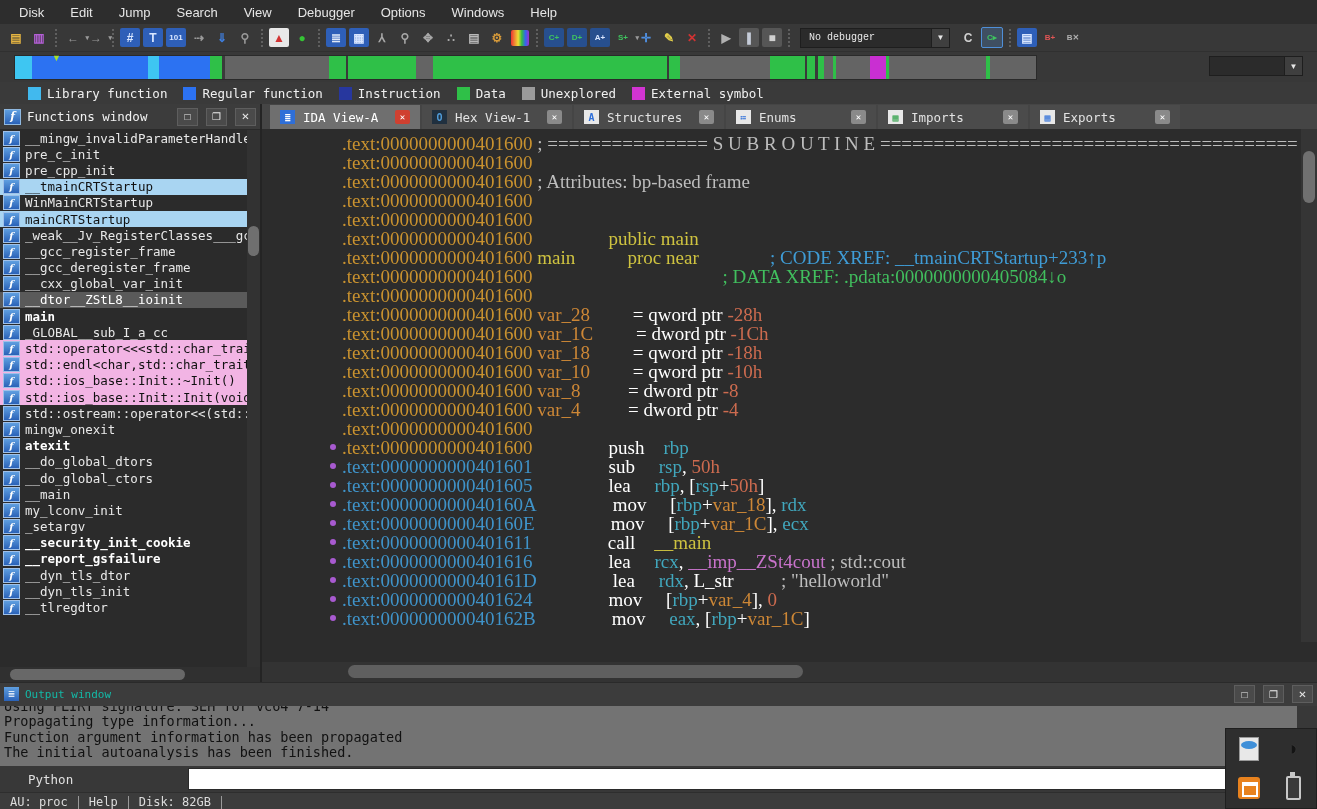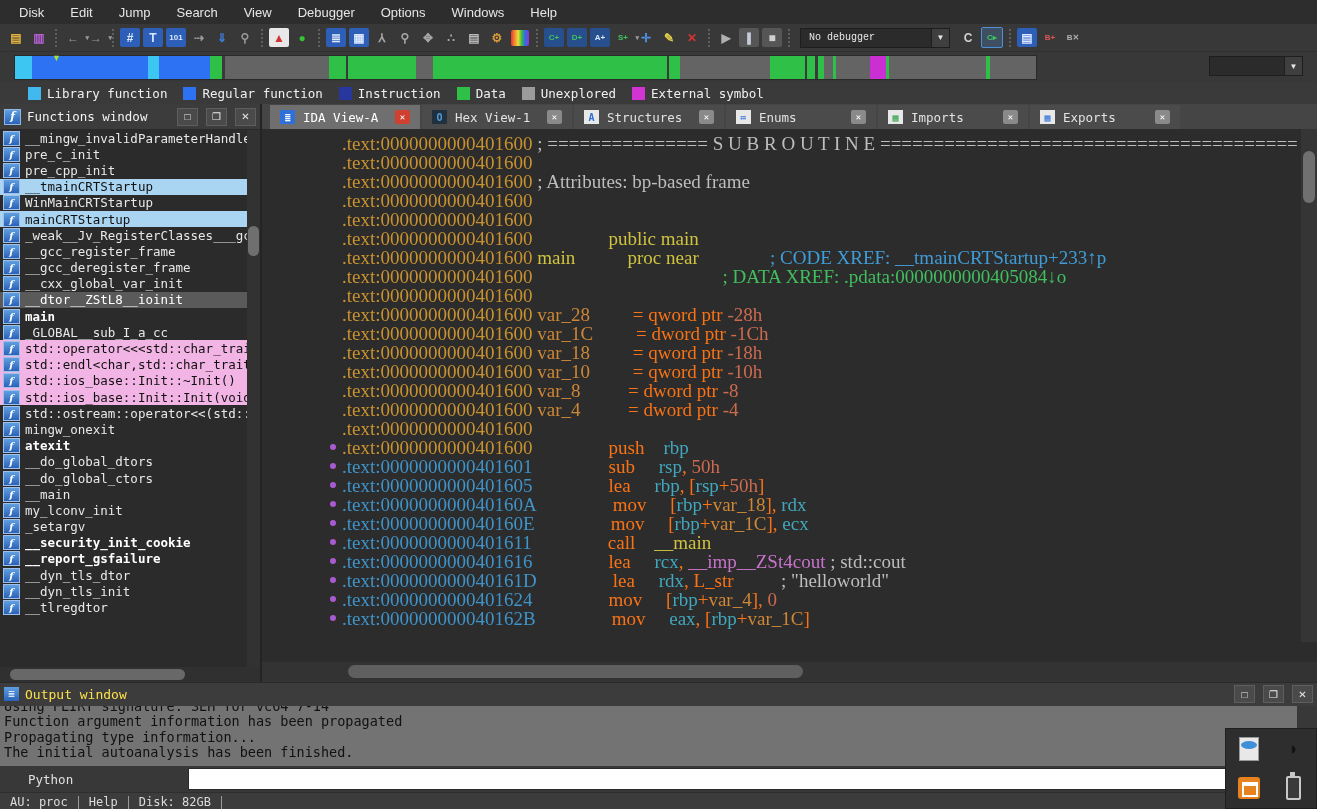--- a/index.html
+++ b/index.html
@@ -73,34 +73,34 @@
   .tab-ico{width:15px;height:14px;display:flex;align-items:center;justify-content:center;font-size:10px;font-weight:bold;flex-shrink:0;}
   .tab .x{width:15px;height:14px;background:#8a8a8a;color:#fff;font-size:9px;display:flex;align-items:center;
           justify-content:center;border-radius:2px;margin-left:auto;}
   .tab.active .x{background:#d04030;}
   #disasm{flex:1;overflow:hidden;padding-top:5px;position:relative;}
   .dline{display:flex;height:19px;line-height:19px;font-family:Liberation Serif, serif;font-size:19px;white-space:pre;}
   .dgut{width:80px;flex-shrink:0;position:relative;}
   .dgut .dot{position:absolute;right:6px;top:6px;width:6px;height:6px;border-radius:50%;background:#a85ad0;}
   .tok-addrcur{color:#c9922f}.tok-addr{color:#3f93c9}.tok-cmt{color:#bdbdbd}.tok-proto{color:#b873c8}
   .tok-name{color:#cfc340}.tok-xrefc{color:#3f9cd6}.tok-xrefd{color:#41bf5e}.tok-num{color:#cd6b4f}
-  .tok-reg{color:#41a7bd}.tok-var{color:#cd8736}.tok-def{color:#f97316}.tok-imp{color:#c873cb}
+  .tok-reg{color:#41a7bd}.tok-var{color:#cd8736}.tok-def{color:#ffffff}.tok-imp{color:#c873cb}
   #ida-vscroll{position:absolute;right:0;top:25px;bottom:40px;width:16px;background:#353535;}
   #ida-vthumb{position:absolute;left:2px;top:22px;width:12px;height:52px;background:#707070;border-radius:6px;}
   #ida-status{height:19px;background:#3e3e3e;border-top:1px solid #2a2a2a;display:flex;align-items:center;
               padding-left:84px;font-family:"DejaVu Sans Mono",monospace;font-size:12px;color:#e8e8e8;}
   #ida-status .seg{padding:0 4px;border-right:1px solid #9a9a9a;}
   #ida-hscroll{height:20px;background:#333;position:relative;}
   #ida-hthumb{position:absolute;left:86px;top:3px;width:455px;height:13px;background:#5f5f5f;border-radius:7px;}
   
   #dock{height:129px;display:flex;flex-direction:column;background:#383838;border-top:1px solid #2a2a2a;}
   #dock-title{height:23px;background:#3c3c3c;display:flex;align-items:center;gap:6px;padding:0 4px;}
   #dock-title .ti{width:15px;height:14px;background:linear-gradient(#5f9fe0,#2a62b8);color:#fff;font-size:9px;
                   display:flex;align-items:center;justify-content:center;}
-  #dock-title .t{flex:1;font-size:13px;color:#fde047;font-family:"DejaVu Sans Mono",monospace;}
+  #dock-title .t{flex:1;font-size:11px;color:#14b8a6;font-family:"DejaVu Sans Mono",monospace;}
   #out-area{height:61px;background:#737373;width:1297px;overflow:hidden;}
   .out-line{font-family:"DejaVu Sans Mono",monospace;font-size:13.5px;line-height:15.5px;color:#111;padding-left:4px;white-space:nowrap;}
   #out-lines{margin-top:-7px;}
   #python-row{height:26px;display:flex;align-items:center;background:#383838;}
   #python-row .plbl{width:160px;padding-left:28px;color:#e0e0e0;font-size:12.5px;font-family:"DejaVu Sans Mono",monospace;}
   #python-input{flex:1;height:20px;background:#fff;border:1px solid #2a2a2a;margin-right:0;}
   #statusbar{height:19px;background:#3c3c3c;border-top:1px solid #2e2e2e;display:flex;align-items:center;
              font-family:"DejaVu Sans Mono",monospace;font-size:12px;color:#dcdcdc;}
   #statusbar .seg{padding:0 10px;border-right:1px solid #9a9a9a;height:13px;line-height:13px;}
   
@@ -483,22 +483,22 @@
     <div id="dock-title">
       <span class="ti">≣</span>
       <span class="t">Output window</span>
       <span class="win-btn">□</span>
       <span class="win-btn">❐</span>
       <span class="win-btn">✕</span>
     </div>
     <div id="out-area">
       <div id="out-lines">
           <div class="out-line">Using FLIRT signature: SEH for vc64 7-14</div>
+          <div class="out-line">Propagating type information...</div>
           <div class="out-line">Function argument information has been propagated</div>
-          <div class="out-line">Propagating type information...</div>
           <div class="out-line">The initial autoanalysis has been finished.</div>
         </div>
     </div>
     <div id="python-row">
       <span class="plbl">Python</span>
       <div id="python-input"></div>
     </div>
     <div id="statusbar">
         <span class="seg">AU:   proc</span>
         <span class="seg">Help</span>

